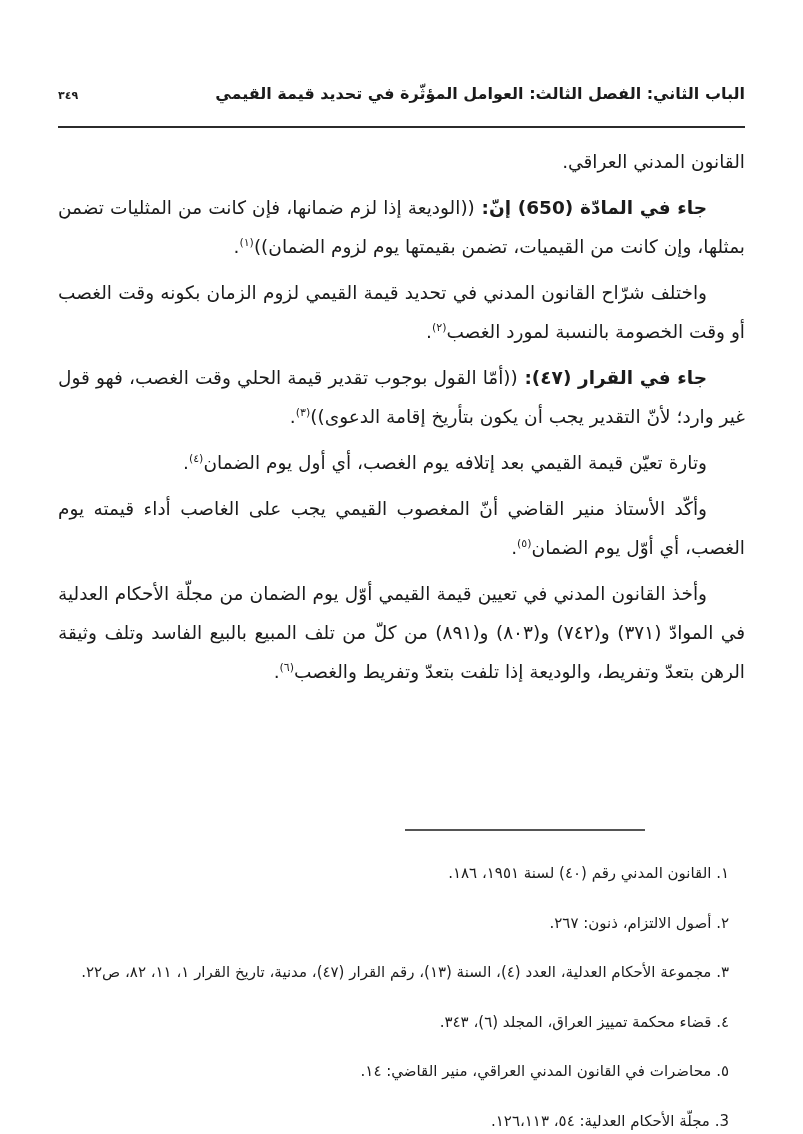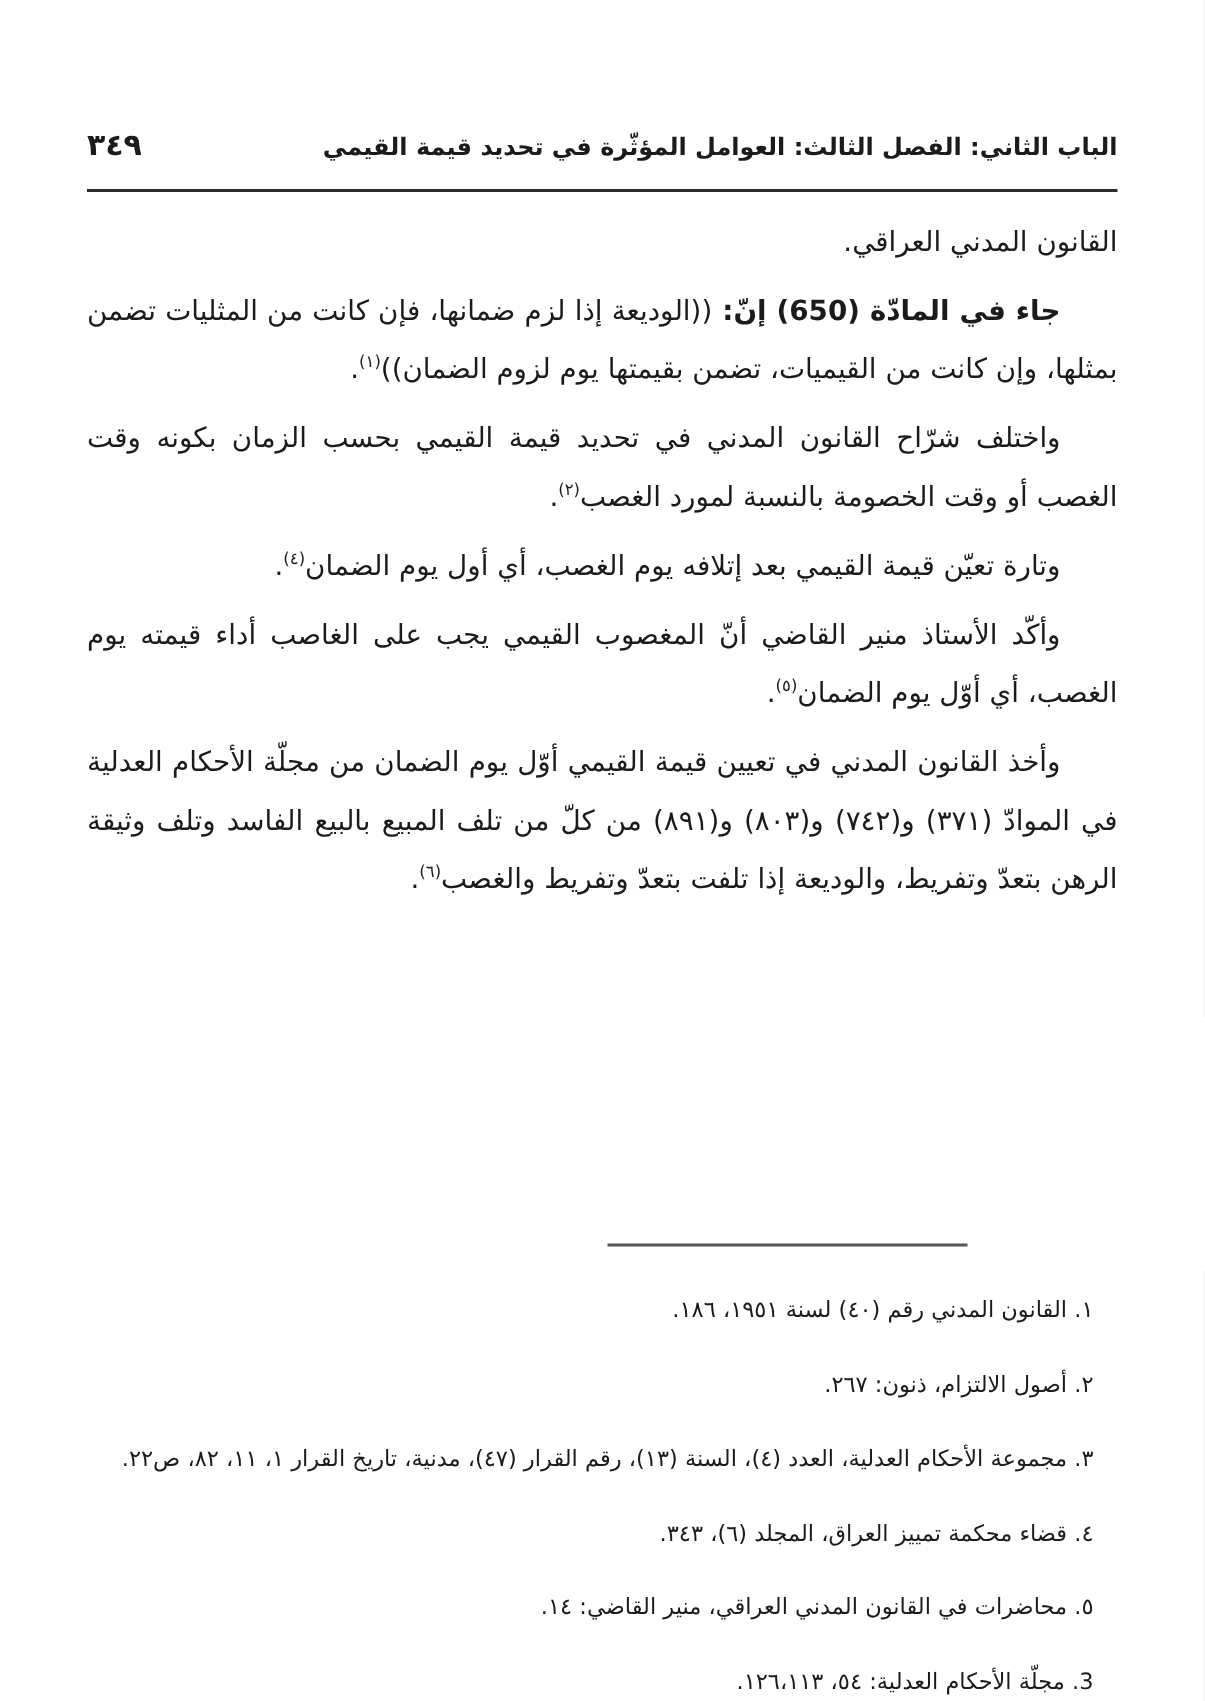--- a/index.html
+++ b/index.html
@@ -26,21 +26,21 @@
     display: flex;
     justify-content: space-between;
     align-items: baseline;
   }
   .header-title {
     font-size: 16px;
     font-weight: bold;
     letter-spacing: -0.2px;
   }
   .page-number {
-    font-size: 20px;
+    font-size: 11px;
     font-weight: bold;
   }
   .header-rule {
     position: absolute;
     top: 126px;
     right: 58px;
     left: 58px;
     height: 2px;
     border: none;
     margin: 0;
@@ -96,21 +96,22 @@
   <header class="page-header">
     <span class="header-title">الباب الثاني: الفصل الثالث: العوامل المؤثّرة في تحديد قيمة القيمي</span>
     <span class="page-number">٣٤٩</span>
   </header>
 
   <hr class="header-rule" style="background: rgb(43, 43, 43);">
 
   <main class="body-text">
       <p class="para"><span>القانون المدني العراقي.</span></p>
       <p class="para indent"><span class="bold">جاء في المادّة (650) إنّ: </span><span>((الوديعة إذا لزم ضمانها، فإن كانت من المثليات تضمن بمثلها، وإن كانت من القيميات، تضمن بقيمتها يوم لزوم الضمان))</span><sup class="fn-marker">(١)</sup><span>.</span></p>
-      <p class="para indent"><span>واختلف شرّاح القانون المدني في تحديد قيمة القيمي بحسب الزمان بكونه وقت الغصب أو وقت الخصومة بالنسبة لمورد الغصب</span><sup class="fn-marker">(٢)</sup><span>.</span></p>
+      <p class="para indent"><span>واختلف شرّاح القانون المدني في تحديد قيمة القيمي لزوم الزمان بكونه وقت الغصب أو وقت الخصومة بالنسبة لمورد الغصب</span><sup class="fn-marker">(٢)</sup><span>.</span></p>
+      <p class="para indent"><span class="bold">جاء في القرار (٤٧): </span><span>((أمّا القول بوجوب تقدير قيمة الحلي وقت الغصب، فهو قول غير وارد؛ لأنّ التقدير يجب أن يكون بتأريخ إقامة الدعوى))</span><sup class="fn-marker">(٣)</sup><span>.</span></p>
       <p class="para indent"><span>وتارة تعيّن قيمة القيمي بعد إتلافه يوم الغصب، أي أول يوم الضمان</span><sup class="fn-marker">(٤)</sup><span>.</span></p>
       <p class="para indent"><span>وأكّد الأستاذ منير القاضي أنّ المغصوب القيمي يجب على الغاصب أداء قيمته يوم الغصب، أي أوّل يوم الضمان</span><sup class="fn-marker">(٥)</sup><span>.</span></p>
       <p class="para indent"><span>وأخذ القانون المدني في تعيين قيمة القيمي أوّل يوم الضمان من مجلّة الأحكام العدلية في الموادّ (٣٧١) و(٧٤٢) و(٨٠٣) و(٨٩١) من كلّ من تلف المبيع بالبيع الفاسد وتلف وثيقة الرهن بتعدّ وتفريط، والوديعة إذا تلفت بتعدّ وتفريط والغصب</span><sup class="fn-marker">(٦)</sup><span>.</span></p>
     </main>
 
   <div class="footnote-separator" style="background: rgb(85, 85, 85);"></div>
 
   <section class="footnote-list">
       <p class="footnote">١. القانون المدني رقم (٤٠) لسنة ١٩٥١، ١٨٦.</p>
       <p class="footnote">٢. أصول الالتزام، ذنون: ٢٦٧.</p>

